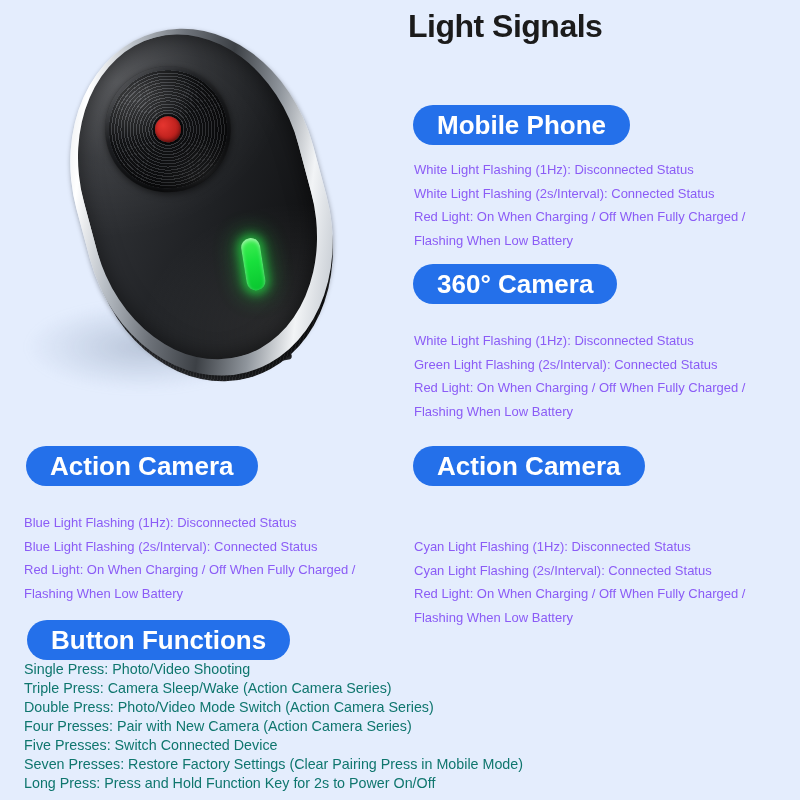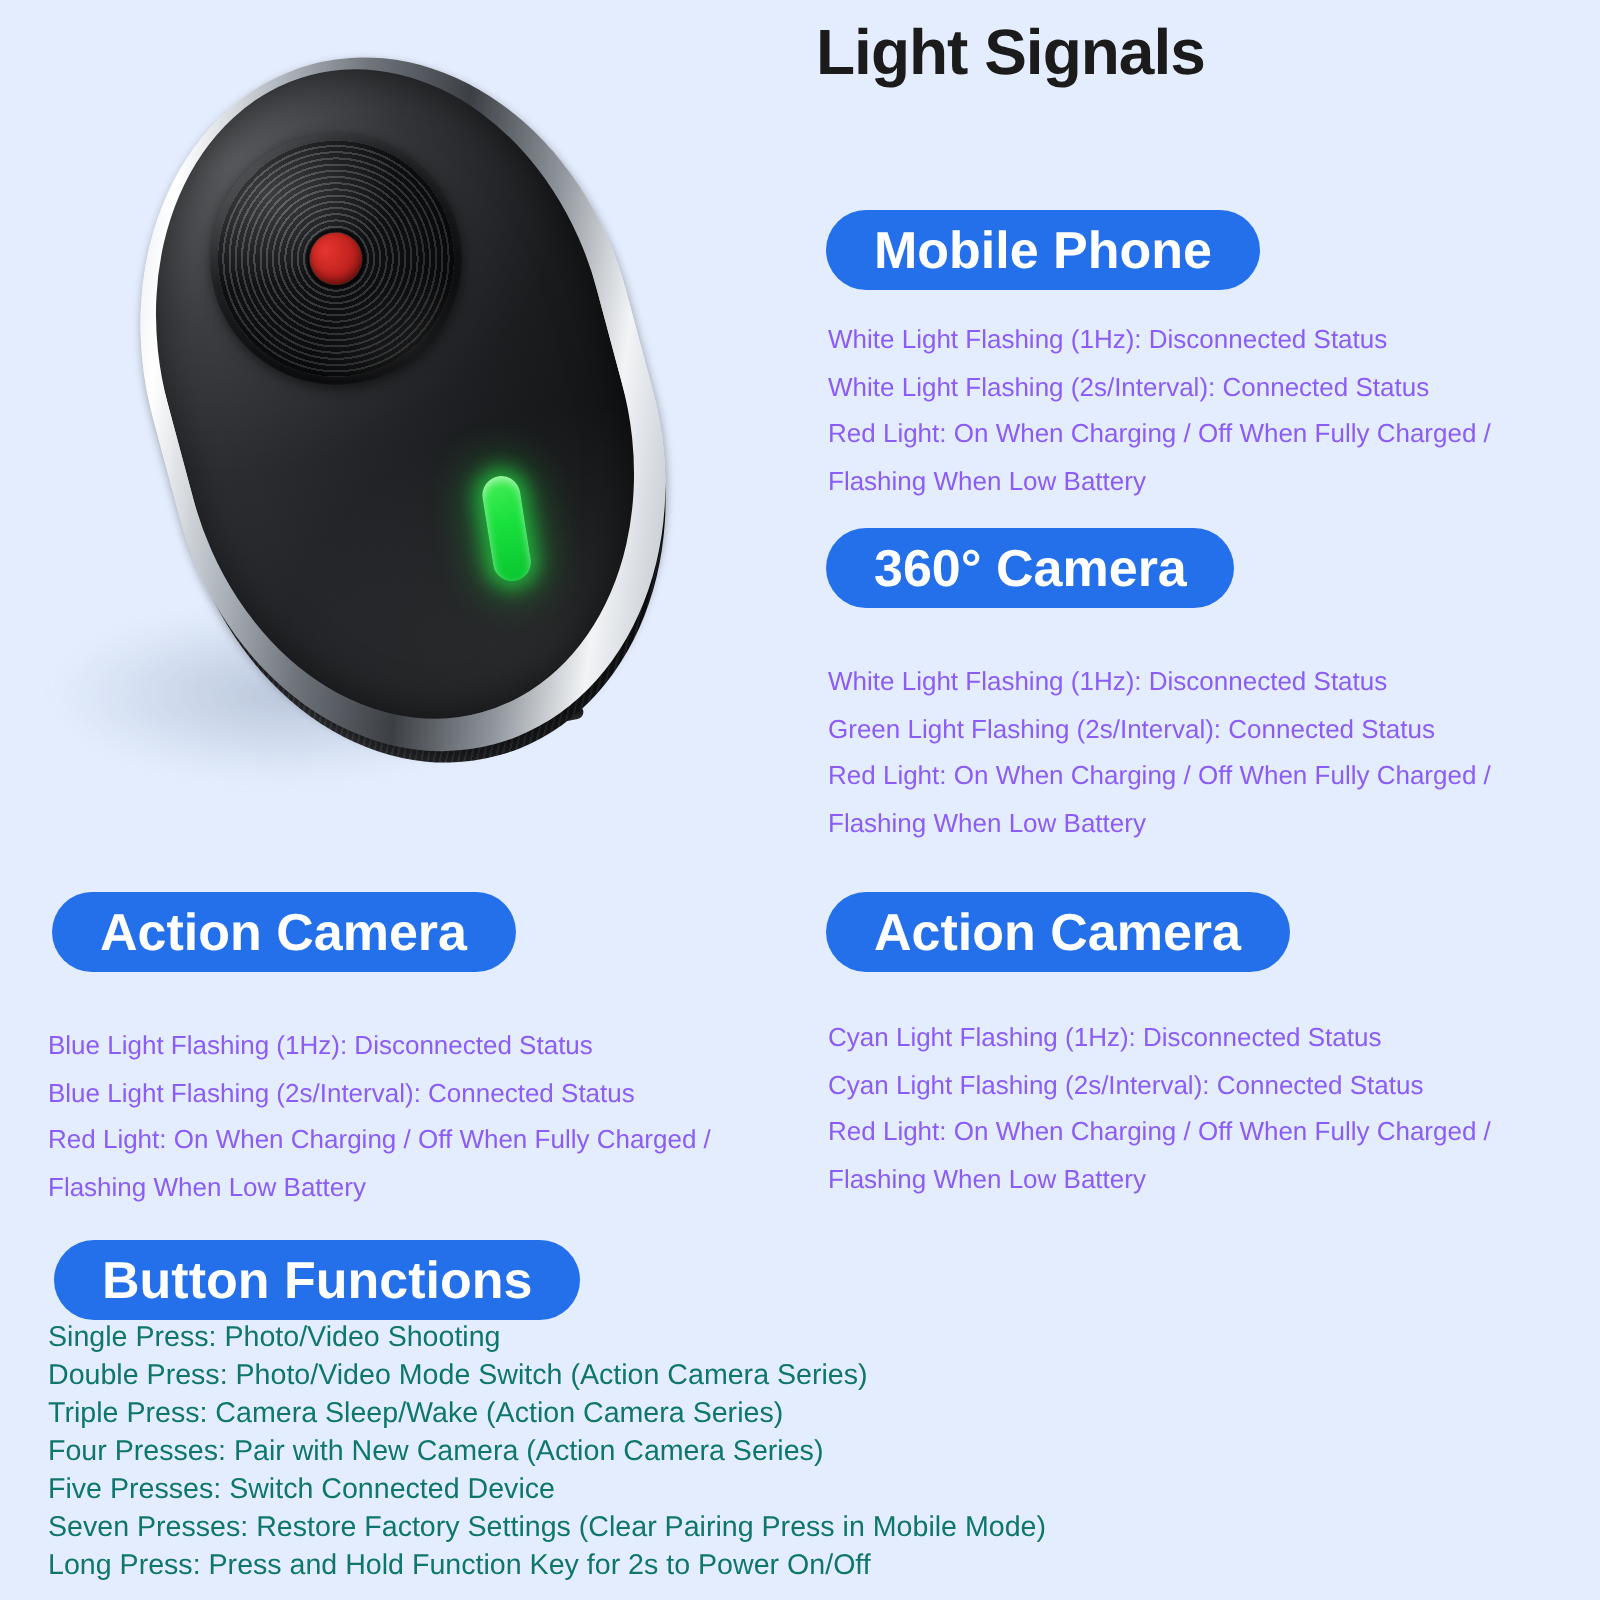--- a/index.html
+++ b/index.html
@@ -264,31 +264,31 @@
 
   <div class="badge" style="left:26px; top:446px;">Action Camera</div>
   <div class="body-block" style="left:24px; top:511px;">
     <span class="line">Blue Light Flashing (1Hz): Disconnected Status</span>
     <span class="line">Blue Light Flashing (2s/Interval): Connected Status</span>
     <span class="line">Red Light: On When Charging / Off When Fully Charged /</span>
     <span class="line">Flashing When Low Battery</span>
   </div>
 
   <div class="badge" style="left:413px; top:446px;">Action Camera</div>
-  <div class="body-block" style="left:414px; top:507px;">
+  <div class="body-block" style="left:414px; top:535px;">
     <span class="line">Cyan Light Flashing (1Hz): Disconnected Status</span>
     <span class="line">Cyan Light Flashing (2s/Interval): Connected Status</span>
     <span class="line">Red Light: On When Charging / Off When Fully Charged /</span>
     <span class="line">Flashing When Low Battery</span>
   </div>
 
   <div class="badge" style="left:27px; top:620px;">Button Functions</div>
   <div class="fn-block" style="left:24px; top:660px;">
     <span class="line">Single Press: Photo/Video Shooting</span>
+    <span class="line">Triple Press: Camera Sleep/Wake (Action Camera Series)</span>
     <span class="line">Double Press: Photo/Video Mode Switch (Action Camera Series)</span>
-    <span class="line">Triple Press: Camera Sleep/Wake (Action Camera Series)</span>
     <span class="line">Four Presses: Pair with New Camera (Action Camera Series)</span>
     <span class="line">Five Presses: Switch Connected Device</span>
     <span class="line">Seven Presses: Restore Factory Settings (Clear Pairing Press in Mobile Mode)</span>
     <span class="line">Long Press: Press and Hold Function Key for 2s to Power On/Off</span>
   </div>
 
 </div>
 
 </body></html>

